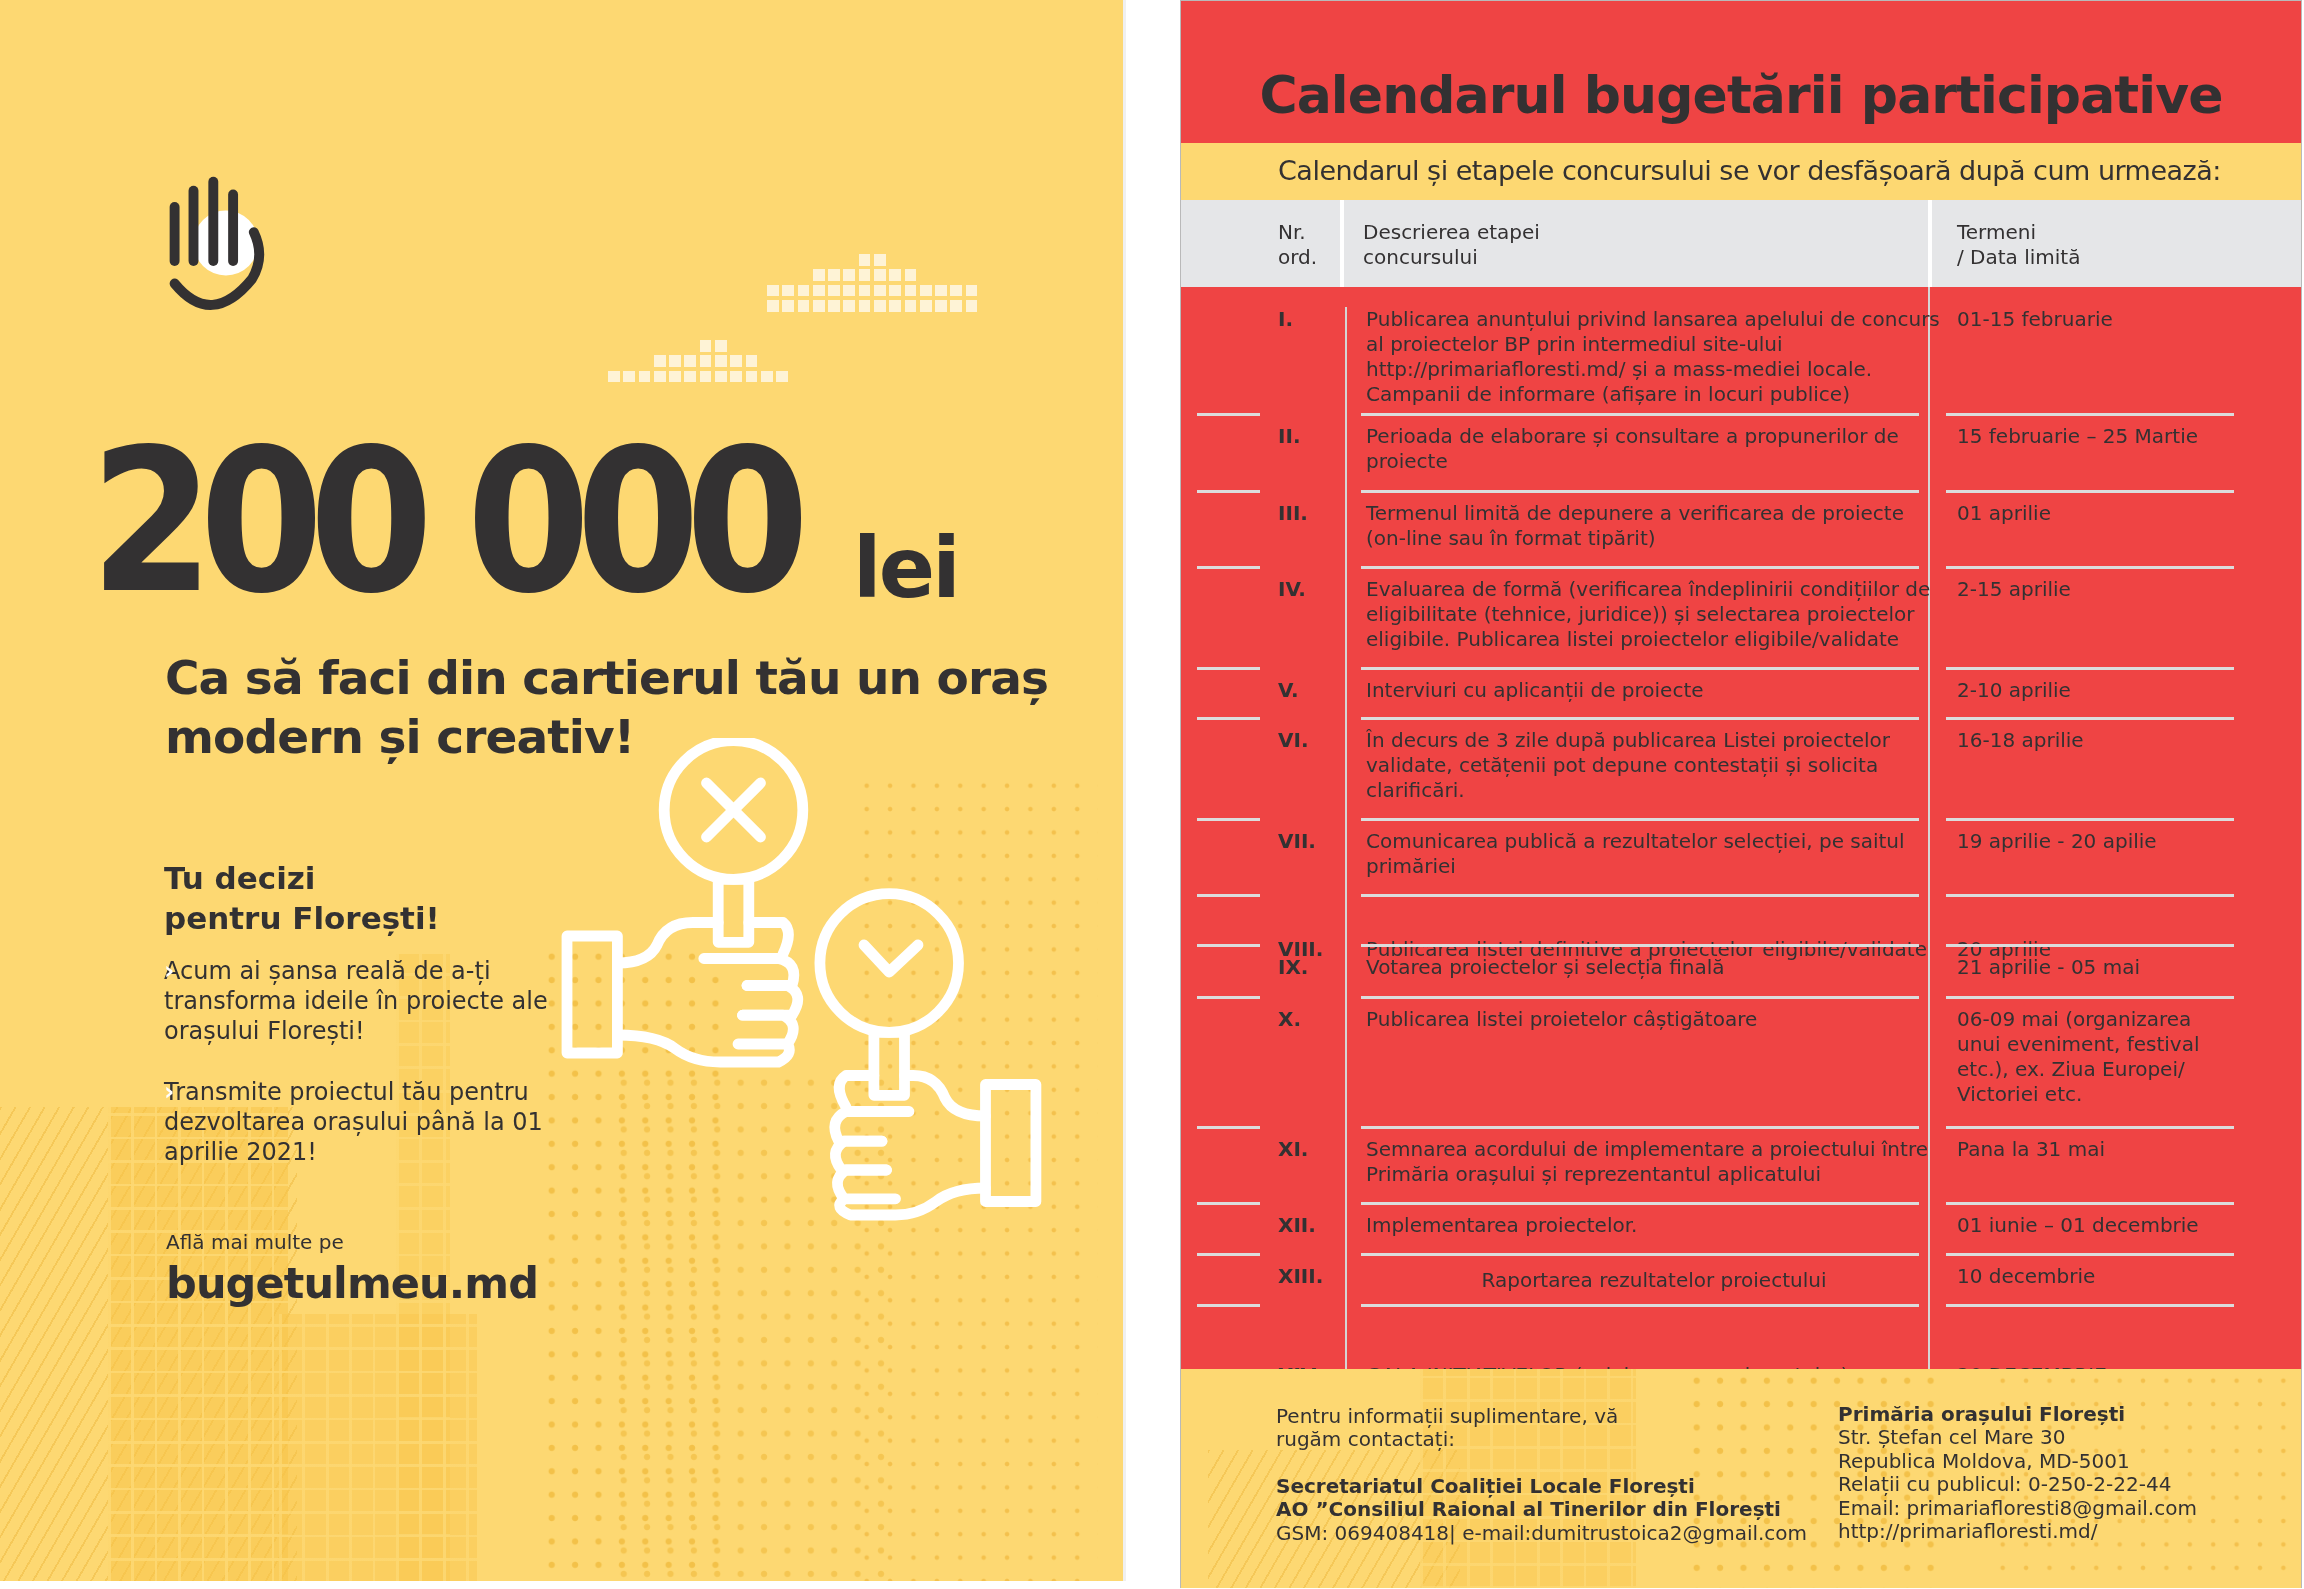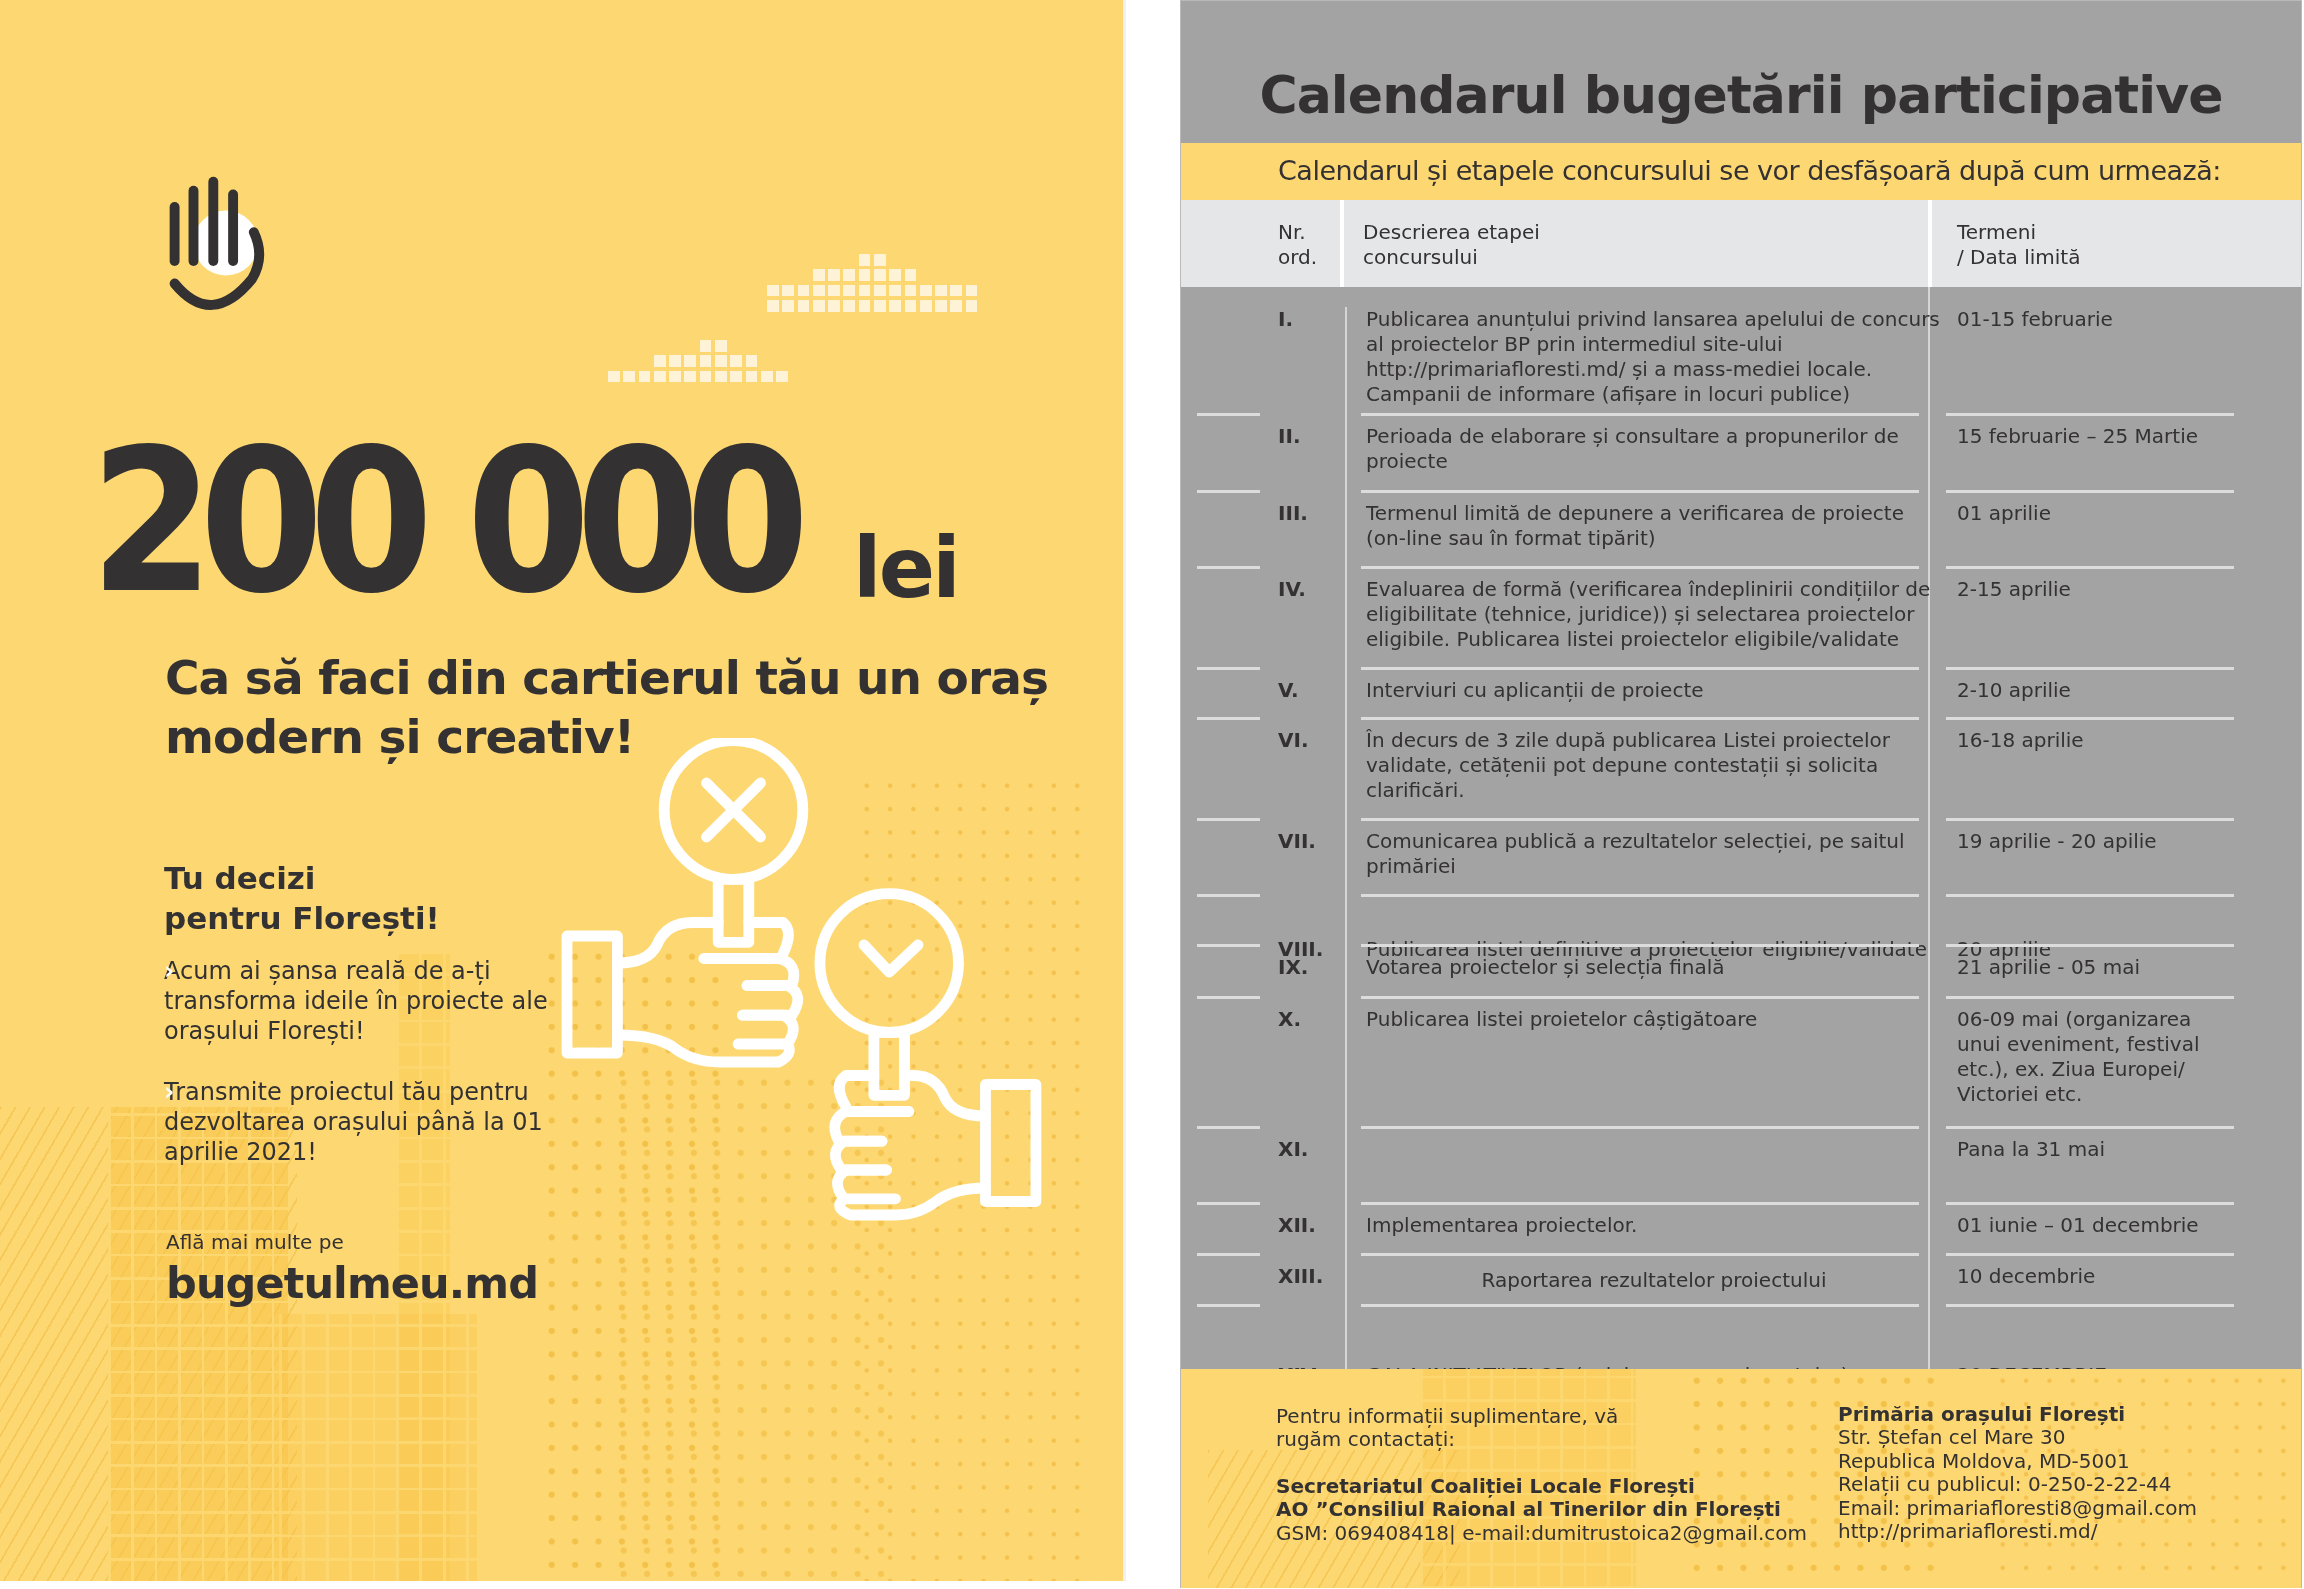--- a/index.html
+++ b/index.html
@@ -24,21 +24,21 @@
   #big-unit{position:absolute;left:853px;top:527px;font-weight:bold;font-size:83px;line-height:83px;color:#333132;letter-spacing:-2.7px;}
   #tagline{position:absolute;left:165px;top:648px;width:900px;font-weight:bold;font-size:47px;line-height:59px;color:#333132;letter-spacing:-0.9px;}
   #decide{position:absolute;left:164px;top:858px;font-weight:bold;font-size:31px;line-height:40px;color:#333132;}
   .bullet{position:absolute;left:164px;width:396px;font-size:24px;line-height:30px;color:#333132;}
   .bullet .chev{position:absolute;left:0;top:0;color:#ffffff;font-weight:bold;font-size:25px;}
   .bullet .btxt{display:block;}
   #more-label{position:absolute;left:166px;top:1231px;font-size:20px;line-height:23.4px;color:#333132;}
   #site{position:absolute;left:166px;top:1256px;font-weight:bold;font-size:43px;line-height:54px;color:#333132;letter-spacing:-0.9px;}
   #hands{position:absolute;left:558px;top:738px;width:504px;height:504px;}
   
-  #right{position:absolute;left:1180px;top:0;width:1122px;height:1588px;background:#a3a3a3;border:1.8px solid #b9b9b9;border-bottom:none;box-sizing:border-box;overflow:hidden;}
+  #right{position:absolute;left:1180px;top:0;width:1122px;height:1588px;background:#ef4444;border:1.8px solid #b9b9b9;border-bottom:none;box-sizing:border-box;overflow:hidden;}
   #title{position:absolute;left:0;top:63px;width:100%;text-align:center;font-weight:bold;font-size:52px;line-height:63px;color:#333132;letter-spacing:-0.9px;}
   #subband{position:absolute;left:0;top:142px;width:100%;height:57px;background:#FDD872;}
   #subtitle{position:absolute;left:97px;top:151px;font-size:27px;line-height:38px;color:#333132;white-space:nowrap;letter-spacing:-0.5px;}
   #thead{position:absolute;left:0;top:199px;width:100%;height:87px;background:#E5E6E8;}
   .th{position:absolute;top:219px;font-size:20px;line-height:25px;color:#333132;}
   .th-div{position:absolute;top:199px;width:3.6px;height:87px;background:#ffffff;}
   .vline{position:absolute;width:1.8px;background:#d5d5d5;}
   .row{position:absolute;left:0;width:100%;}
   .hline{position:absolute;height:2.7px;background:#dcdcdc;}
   .c-ord{position:absolute;left:97px;font-weight:bold;font-size:20px;line-height:25px;color:#333132;}
@@ -322,20 +322,21 @@
       <div class="row" style="top: 1006px; height: 130px;">
         <div class="c-ord" style="top: 0px;">X.</div>
         <div class="c-desc" style="top: 0px;">Publicarea listei proietelor câștigătoare</div>
         <div class="c-date" style="top: 0px;">06-09 mai (organizarea unui eveniment, festival etc.), ex. Ziua Europei/ Victoriei etc.</div>
       </div>
       <div class="hline" style="left: 16px; width: 63px; top: 1125px;"></div>
       <div class="hline" style="left: 180px; width: 558px; top: 1125px;"></div>
       <div class="hline" style="left: 765px; width: 288px; top: 1125px;"></div>
       <div class="row" style="top: 1136px; height: 76px;">
         <div class="c-ord" style="top: 0px;">XI.</div>
+        <div class="c-desc" style="top: 0px;">Semnarea acordului de implementare a proiectului între Primăria orașului și reprezentantul aplicatului</div>
         <div class="c-date" style="top: 0px;">Pana la 31 mai</div>
       </div>
       <div class="hline" style="left: 16px; width: 63px; top: 1201px;"></div>
       <div class="hline" style="left: 180px; width: 558px; top: 1201px;"></div>
       <div class="hline" style="left: 765px; width: 288px; top: 1201px;"></div>
       <div class="row" style="top: 1212px; height: 51px;">
         <div class="c-ord" style="top: 0px;">XII.</div>
         <div class="c-desc" style="top: 0px;">Implementarea proiectelor.</div>
         <div class="c-date" style="top: 0px;">01 iunie  – 01 decembrie</div>
       </div>

